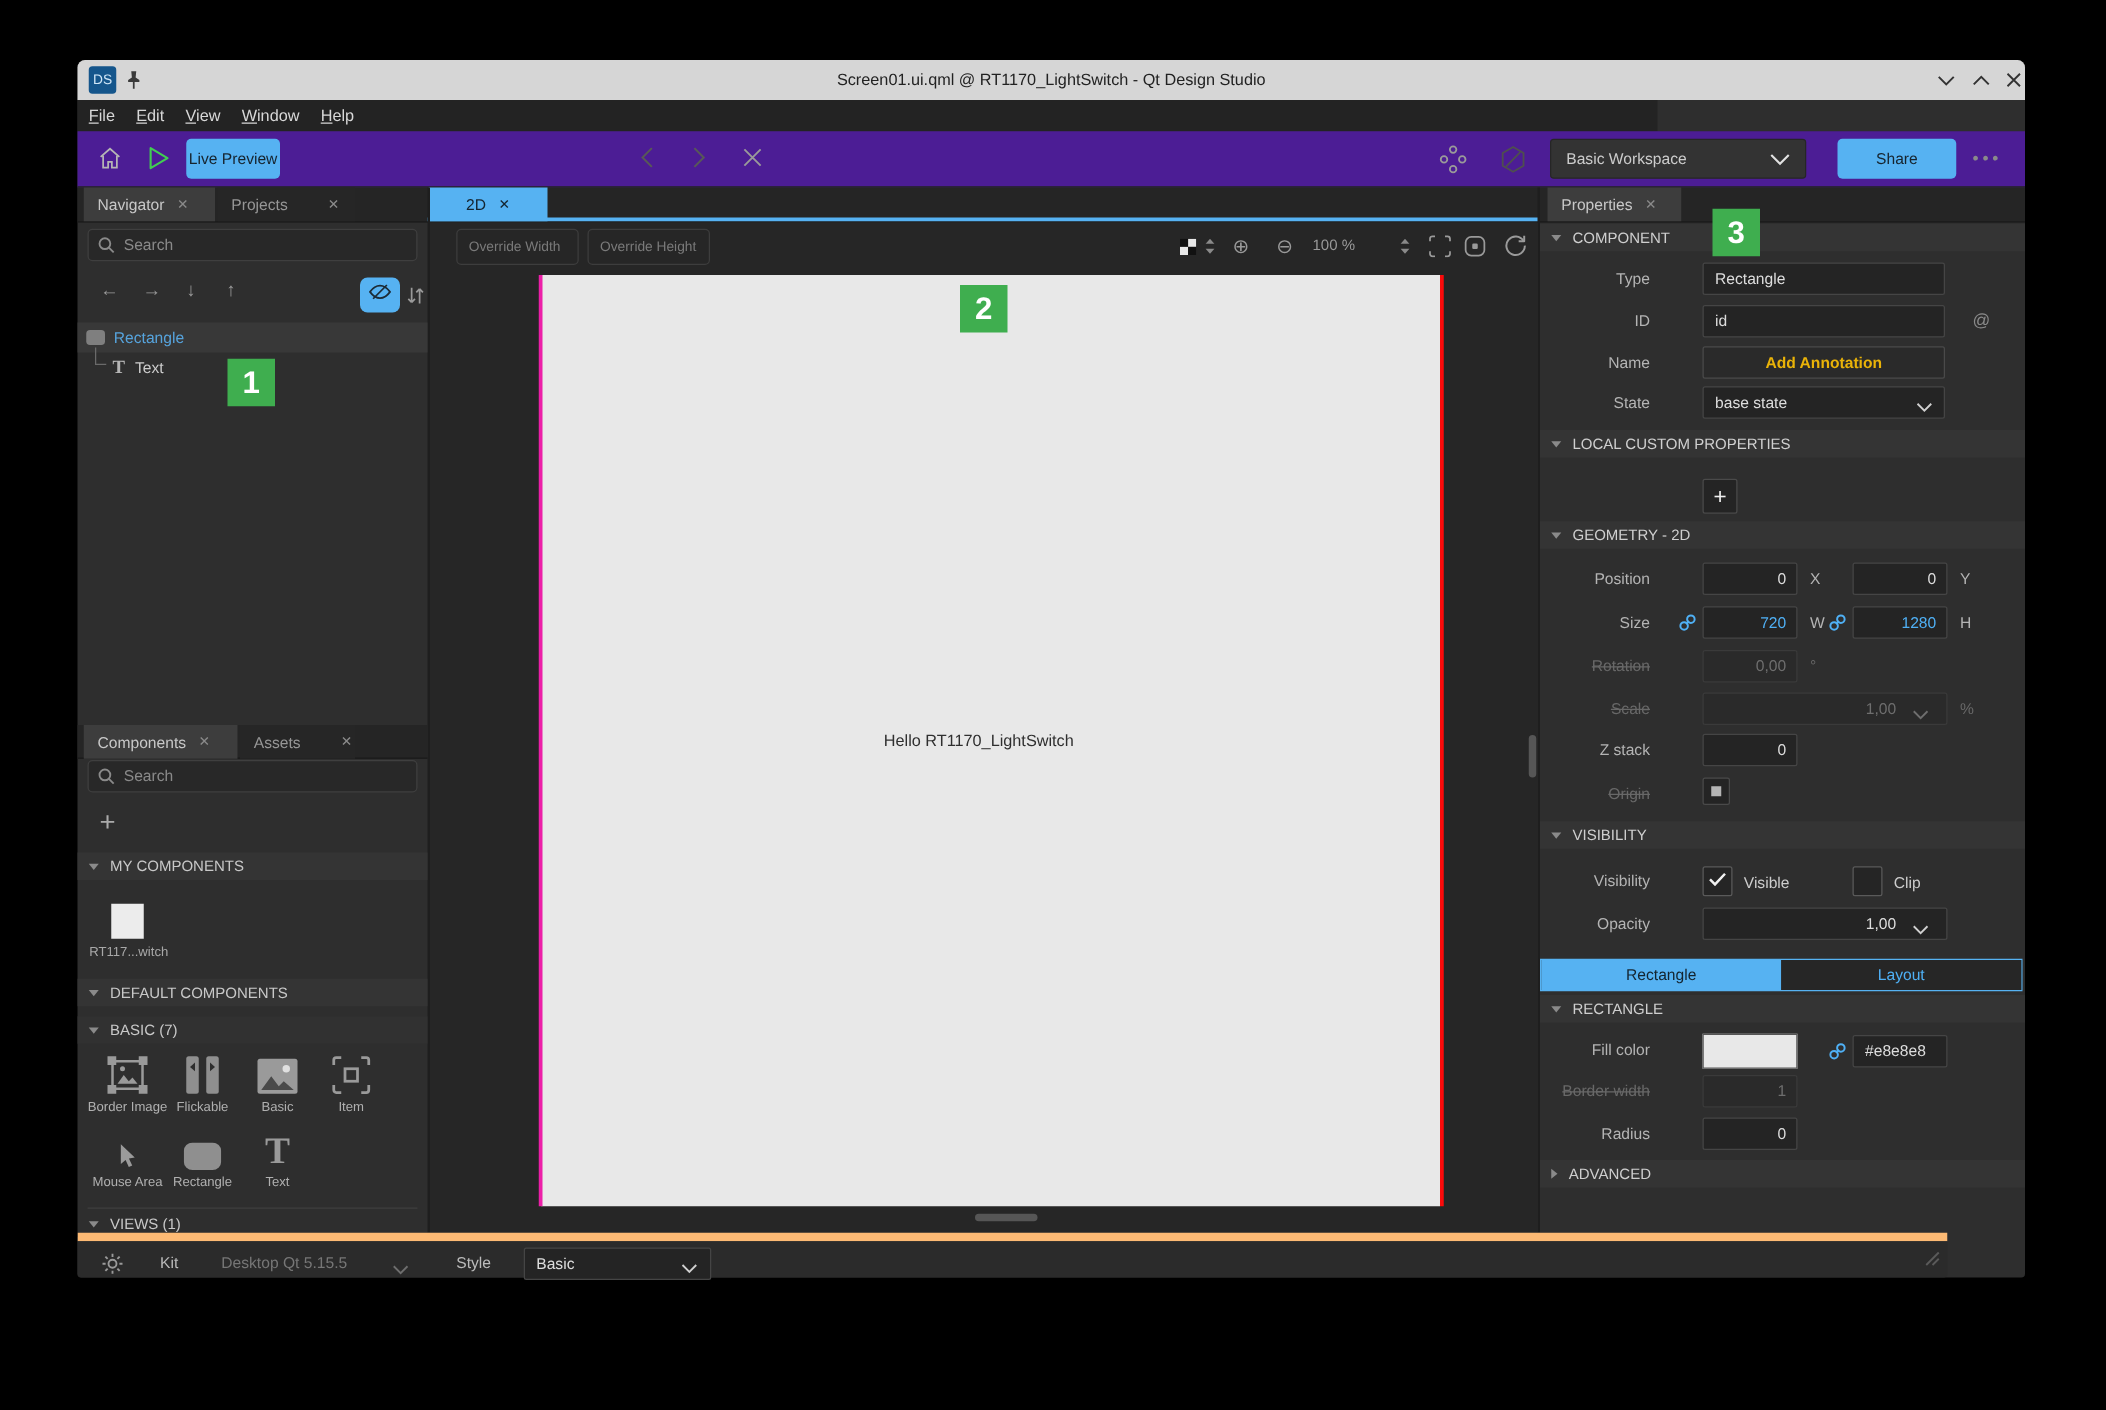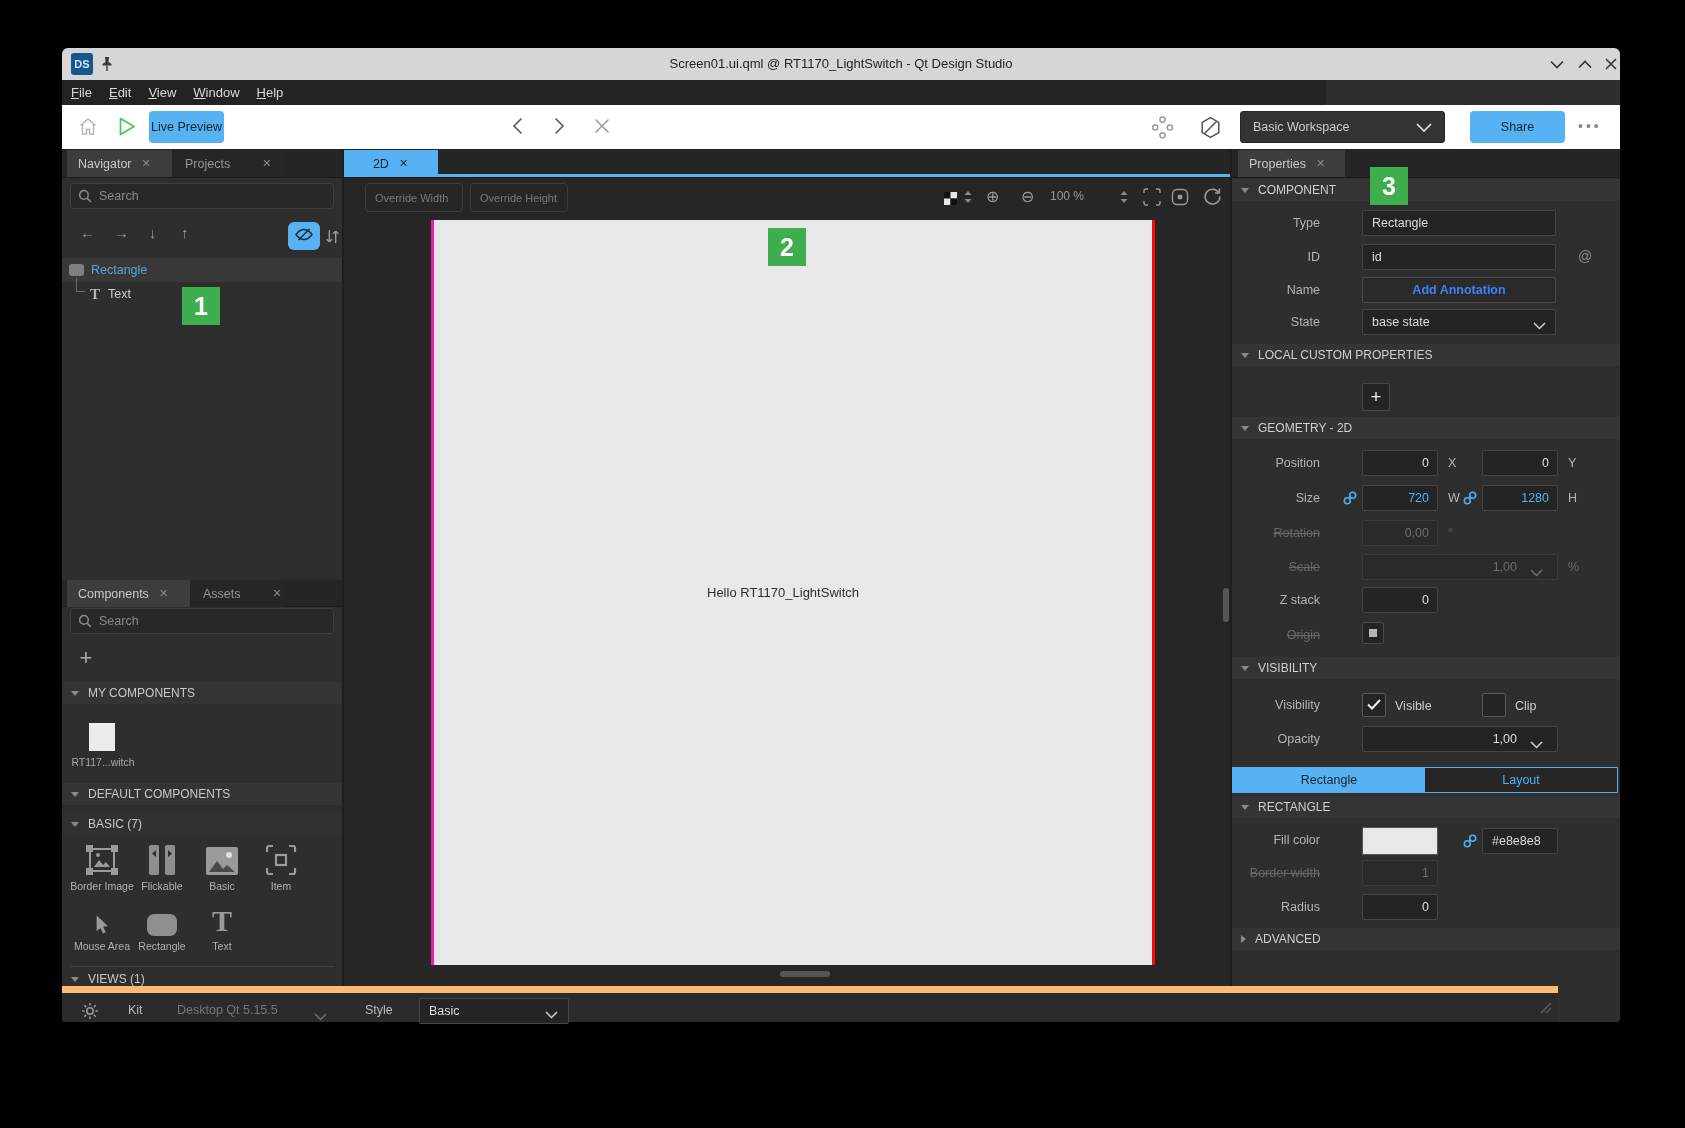--- a/index.html
+++ b/index.html
@@ -2,29 +2,29 @@
 <html><head>
 <meta charset="utf-8">
 <style>
   html,body{margin:0;padding:0;background:#000;}
   *{box-sizing:border-box;font-family:"Liberation Sans",sans-serif;}
   .page{position:relative;width:1685px;height:1128px;background:#000;overflow:hidden;}
   .abs{position:absolute;}
   .win{position:absolute;left:62px;top:48px;width:1558px;height:974px;background:#2e2e2e;border-radius:6px 6px 3px 3px;}
   
   .titlebar{position:absolute;left:0;top:0;width:1558px;height:32px;background:#d6d6d6;border-radius:6px 6px 0 0;}
-  .ds-logo{position:absolute;left:9px;top:5px;width:22px;height:22px;background:#15568c;border-radius:3px;color:#cfe6f7;font-size:11px;font-weight:bold;display:flex;align-items:center;justify-content:center;}
+  .ds-logo{position:absolute;left:9px;top:5px;width:22px;height:22px;background:#15568c;border-radius:3px;color:#cfe6f7;font-size:11px;font-weight:normal;display:flex;align-items:center;justify-content:center;}
   .win-title{position:absolute;left:0;top:0;width:100%;height:32px;line-height:32px;text-align:center;font-size:13px;color:#222;}
   .winctl{position:absolute;top:8px;width:18px;height:16px;color:#333;display:flex;align-items:center;justify-content:center;}
   
   .menubar{position:absolute;left:0;top:32px;width:1264px;height:25px;background:#232323;display:flex;align-items:center;padding-left:9px;gap:17px;}
   .menu-item{color:#d8d8d8;font-size:13px;display:inline-block;}
   .menu-item::first-letter{text-decoration:underline;}
   
-  .toolbar{position:absolute;left:0;top:57px;width:1558px;height:45px;background:#ffffff;border-bottom:1px solid #222;}
+  .toolbar{position:absolute;left:0;top:57px;width:1558px;height:45px;background:#4c1d95;border-bottom:1px solid #222;}
   .btn-accent{position:absolute;background:#56b2f2;border-radius:4px;color:#16242e;font-size:12.5px;display:flex;align-items:center;justify-content:center;}
   .tb-field{position:absolute;top:6px;height:32px;background:#333;border:1px solid #262626;border-radius:3px;display:flex;align-items:center;color:#bbb;font-size:12.5px;padding:0 12px;}
   
   .tabbar{position:absolute;left:0;top:102px;width:1558px;height:28px;background:#252525;border-bottom:1px solid #1a1a1a;}
   .tab{position:absolute;top:102px;height:27px;display:flex;align-items:center;gap:10px;padding:0 11px;font-size:12.5px;}
   .tab.active{background:#3d3d3d;color:#c8c8c8;}
   .tab.inactive{background:#262626;color:#969696;gap:32px;}
   .tab .x{color:#8a8a8a;font-size:11px;}
   .tab.blue{background:#56b2f2;color:#14242f;}
   .tab.blue .x{color:#14242f;}
@@ -380,21 +380,21 @@
     <div class="sechdr" style="top:131px;">
       <span class="tri"></span>
       <span>COMPONENT</span>
     </div>
     <div class="lbl" style="top:162px;padding-left:32px;">Type</div>
     <div class="fld txt" style="left:1300px;top:162px;width:194px;">Rectangle</div>
     <div class="lbl" style="top:196px;">ID</div>
     <div class="fld txt" style="left:1300px;top:196px;width:194px;">id</div>
     <span class="abs" style="left:1516px;top:200px;color:#8a8a8a;font-size:14px;">@</span>
     <div class="lbl" style="top:229px;">Name</div>
-    <div class="fld" style="left:1300px;top:229px;width:194px;justify-content:center;font-weight:bold;color:#3b82f6;border-color:#4a4a4a;background:#2a2a2a;">Add Annotation</div>
+    <div class="fld" style="left:1300px;top:229px;width:194px;justify-content:center;font-weight:bold;color:#eab308;border-color:#4a4a4a;background:#2a2a2a;">Add Annotation</div>
     <div class="lbl" style="top:261px;">State</div>
     <div class="fld txt" style="left:1300px;top:261px;width:194px;">
       <span>base state</span>
       <span class="abs" style="right:9px;top:9px;">
         <svg width="13" height="8" viewBox="0 0 13 8">
               <path d="M1 1l5.5 5.5L12 1" fill="none" stroke="#d0d0d0" stroke-width="1.5"></path>
             </svg>
       </span>
     </div>
 

